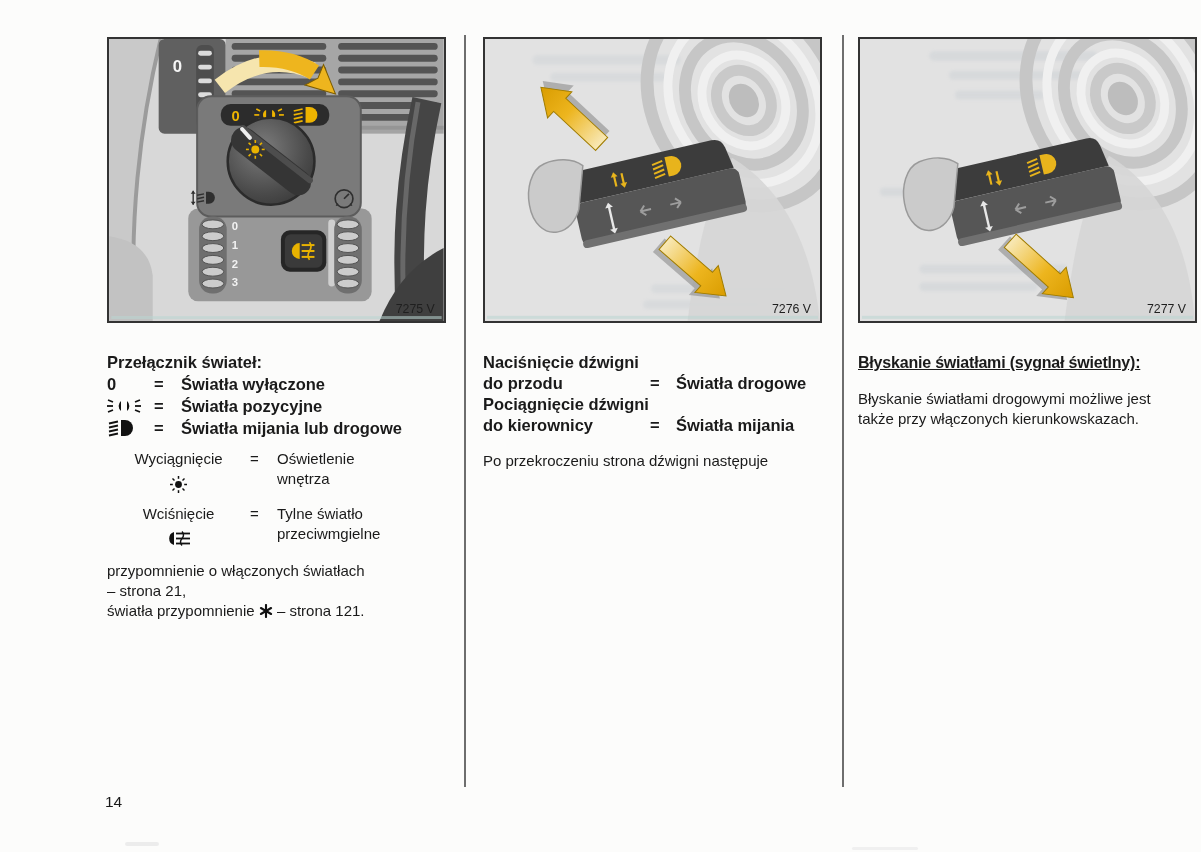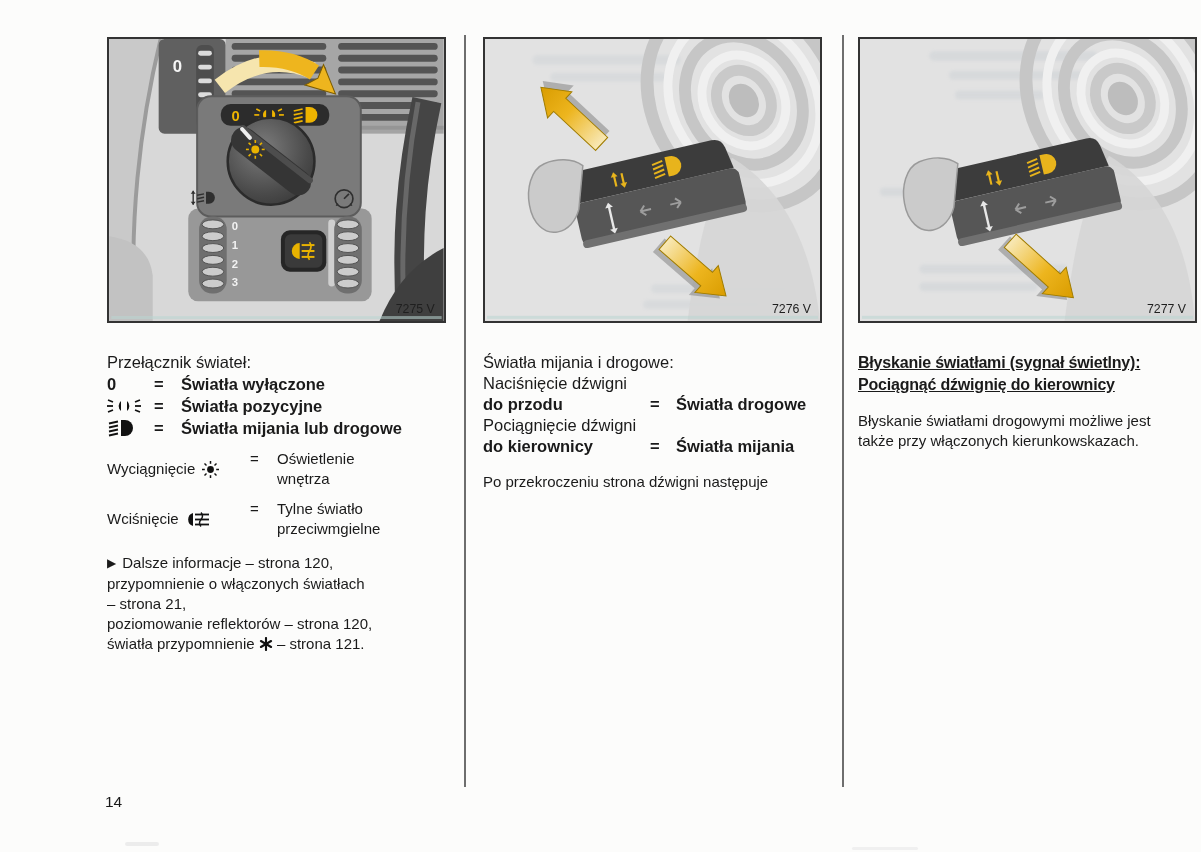--- a/index.html
+++ b/index.html
@@ -9,28 +9,28 @@
   #div1{left:464px;} #div2{left:842px;}
   .col{position:absolute;top:37px;}
   #col1{left:107px;width:352px;}
   #col2{left:483px;width:354px;}
   #col3{left:858px;width:287px;}
   .figure{width:339px;height:286px;border:2px solid #333;box-sizing:border-box;
           background:#dcdcdc;position:relative;overflow:hidden;}
   .figure svg{display:block;width:100%;height:100%;}
   svg text{font-family:"Liberation Sans",sans-serif;}
   .tb{margin-top:29px;}
-  .h{font-size:16.5px;font-weight:normal;line-height:21px;white-space:nowrap;}
+  .h{font-size:16.5px;font-weight:bold;line-height:21px;white-space:nowrap;}
   .h3{font-size:16px;font-weight:bold;line-height:22px;white-space:nowrap;letter-spacing:-0.2px;text-decoration:underline;}
   .legend-row{display:flex;align-items:center;font-weight:bold;font-size:16.5px;line-height:22px;}
   .sym{width:47px;display:flex;align-items:center;}
   .eq{width:27px;}
   .act-row{display:flex;font-size:15px;line-height:20px;margin-top:10px;}
   .act-row:first-of-type{margin-top:9px;}
-  .act{width:143px;display:flex;align-items:center;gap:6px;}
+  .act{width:143px;display:flex;align-items:center;gap:6px;flex-direction:column;}
   .eq2{width:27px;}
   .act-lbl{width:126px;}
   .more{margin-top:14px;font-size:15px;line-height:20px;}
   .more .mline{white-space:nowrap;}
   .marker{font-size:12px;margin-right:6px;position:relative;top:-1px;}
   .c2row{display:flex;font-weight:bold;font-size:16.5px;line-height:21px;}
   .c2left{width:167px;}
   .c2eq{width:26px;}
   .bodytext{margin-top:15px;font-size:15px;line-height:20px;}
   .bodyline{white-space:nowrap;}
@@ -302,26 +302,22 @@
                 <line x1="10" y1="13.5" x2="24" y2="13.5"></line>
             </g>
             <path d="M16,1.5 q3,3.5 0,7 q-3,3.5 0,7" stroke="#111" stroke-width="1.4" fill="none"></path>
           </svg>
         </span>
         <span class="eq2">=</span>
         <span class="act-lbl">Tylne światło przeciwmgielne</span>
       </div>
 
       <div class="more">
-        <div class="mline">
-          <span class="marker">▶</span><span>Dalsze informacje – strona 120,</span>
-        </div>
         <div class="mline">przypomnienie o włączonych światłach</div>
         <div class="mline">– strona 21,</div>
-        <div class="mline">poziomowanie reflektorów – strona 120,</div>
         <div class="mline">
           <span>światła przypomnienie</span>
           <svg class="icon" width="14" height="14" viewBox="0 0 14 14" style="vertical-align:-2px">
             <g stroke="#111" stroke-width="2.1" stroke-linecap="round">
               <line x1="7" y1="1" x2="7" y2="13"></line>
               <line x1="1.9" y1="4" x2="12.1" y2="10"></line>
               <line x1="1.9" y1="10" x2="12.1" y2="4"></line>
             </g>
           </svg>
           <span>– strona 121.</span>
@@ -406,21 +402,20 @@
         <g transform="translate(182,206) rotate(41)">
           <path d="M0,-9 L56,-9 L56,-18 L82,0 L56,18 L56,9 L0,9 Z" transform="translate(-3,6)" fill="#8c8c8c" opacity="0.6"></path>
           <path d="M0,-9 L56,-9 L56,-18 L82,0 L56,18 L56,9 L0,9 Z" fill="url(#ag2)" stroke="#a07c00" stroke-width="1"></path>
         </g>
         <rect x="2" y="280" width="335" height="3" fill="#b9d6d2" opacity="0.55"></rect>
         <text x="330" y="277" text-anchor="end" font-size="12.5" fill="#1f1f1f">7276 V</text>
       </svg>
     </div>
 
     <div class="tb">
-      <div class="h">Światła mijania i drogowe:</div>
       <div class="h">Naciśnięcie dźwigni</div>
       <div class="c2row">
         <span class="c2left">do przodu</span>
         <span class="c2eq">=</span>
         <span>Światła drogowe</span>
       </div>
       <div class="h">Pociągnięcie dźwigni</div>
       <div class="c2row">
         <span class="c2left">do kierownicy</span>
         <span class="c2eq">=</span>
@@ -504,21 +499,20 @@
           <path d="M0,-9 L60,-9 L60,-18 L86,0 L60,18 L60,9 L0,9 Z" transform="translate(-3,6)" fill="#8c8c8c" opacity="0.6"></path>
           <path d="M0,-9 L60,-9 L60,-18 L86,0 L60,18 L60,9 L0,9 Z" fill="url(#ag3)" stroke="#a07c00" stroke-width="1"></path>
         </g>
         <rect x="2" y="280" width="335" height="3" fill="#b9d6d2" opacity="0.55"></rect>
         <text x="330" y="277" text-anchor="end" font-size="12.5" fill="#1f1f1f">7277 V</text>
       </svg>
     </div>
 
     <div class="tb">
       <div class="h3">Błyskanie światłami (sygnał świetlny):</div>
-      <div class="h3">Pociągnąć dźwignię do kierownicy</div>
       <div class="bodytext">
         <div class="bodyline">Błyskanie światłami drogowymi możliwe jest</div>
         <div class="bodyline">także przy włączonych kierunkowskazach.</div>
       </div>
     </div>
   </section>
 
   <div class="page-number">14</div>
   <div class="smudge1"></div>
   <div class="smudge2"></div>

